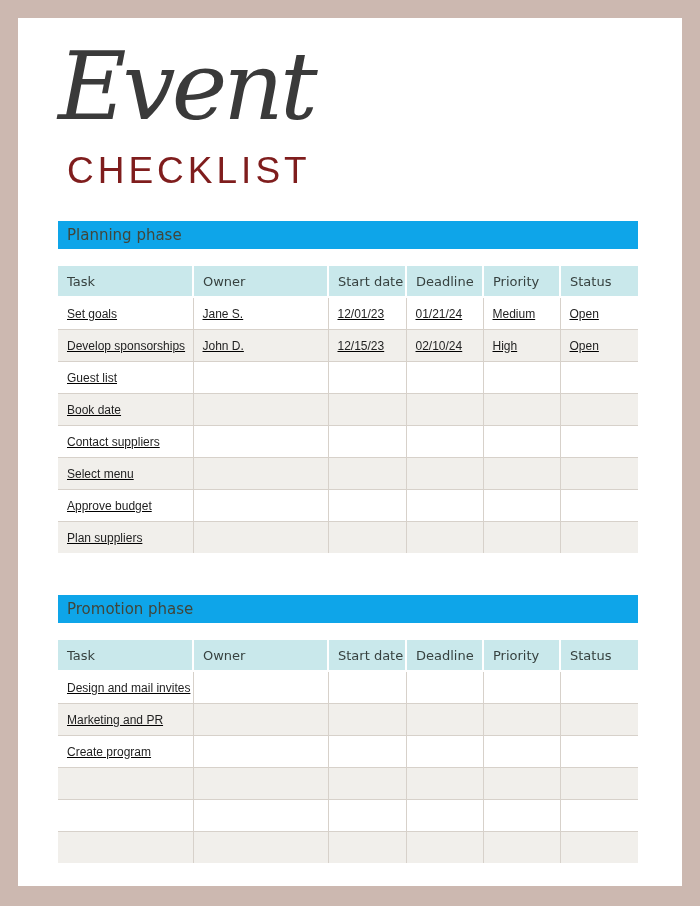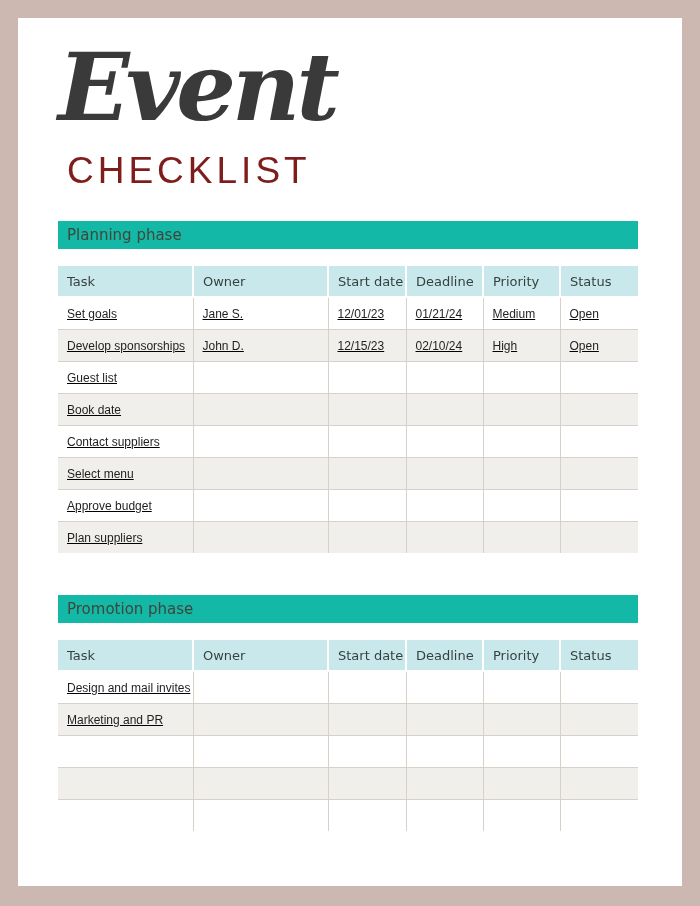--- a/index.html
+++ b/index.html
@@ -12,42 +12,42 @@
   .page{
     position:absolute;top:18px;left:18px;right:18px;bottom:20px;
     background:#ffffff;overflow:hidden;
   }
   .content{padding:0 44px 0 40px;}
   
   .header-area{position:relative;height:203px;}
   .title-script{
     position:absolute;left:0;top:22px;
     font-family:"DejaVu Serif",serif;
-    font-style:italic;font-weight:700;
+    font-style:italic;font-weight:400;
     font-size:94px;line-height:1;color:#3a3a3a;
     letter-spacing:-4px;
   }
   .title-caps{
     position:absolute;left:9px;top:134px;
     font-family:"Liberation Sans",sans-serif;
     font-size:37px;line-height:1;color:#7f1d1d;
     letter-spacing:4px;font-weight:400;
   }
   .fields{position:absolute;right:0;top:50px;width:245px;}
   .field-row{display:flex;align-items:flex-end;height:35px;}
   .field-label{
     font-family:"DejaVu Sans",sans-serif;
     font-size:13px;color:#2e2e2e;padding-right:6px;white-space:nowrap;
     line-height:1.1;
   }
   .field-line{flex:1;border-bottom:1.5px solid #3c3c3c;height:100%;}
   
   .section-bar{
     width:580px;height:28px;line-height:28px;
-    background:#14b8a6;
+    background:#0ea5e9;
     font-family:"DejaVu Sans",sans-serif;
     font-size:15px;color:#41463a;
     padding-left:9px;box-sizing:border-box;
   }
   .gap-after-bar{height:17px;}
   .gap-between-sections{height:42px;}
   table.checklist{
     width:580px;border-collapse:collapse;table-layout:fixed;
   }
   table.checklist th{
@@ -209,20 +209,28 @@
             </tr>
             <tr>
               <td>Marketing and PR</td>
               <td></td>
               <td></td>
               <td></td>
               <td></td>
               <td></td>
             </tr>
             <tr>
+              <td>Create program</td>
+              <td></td>
+              <td></td>
+              <td></td>
+              <td></td>
+              <td></td>
+            </tr>
+            <tr>
               <td></td>
               <td></td>
               <td></td>
               <td></td>
               <td></td>
               <td></td>
             </tr>
             <tr>
               <td></td>
               <td></td>

